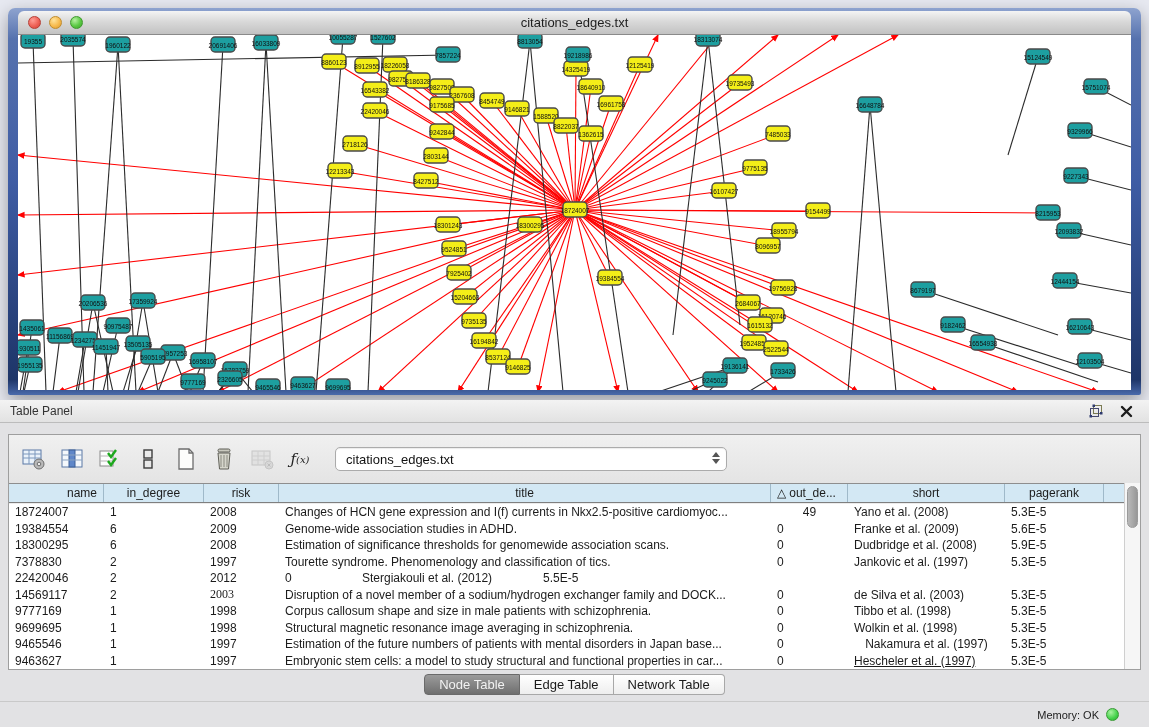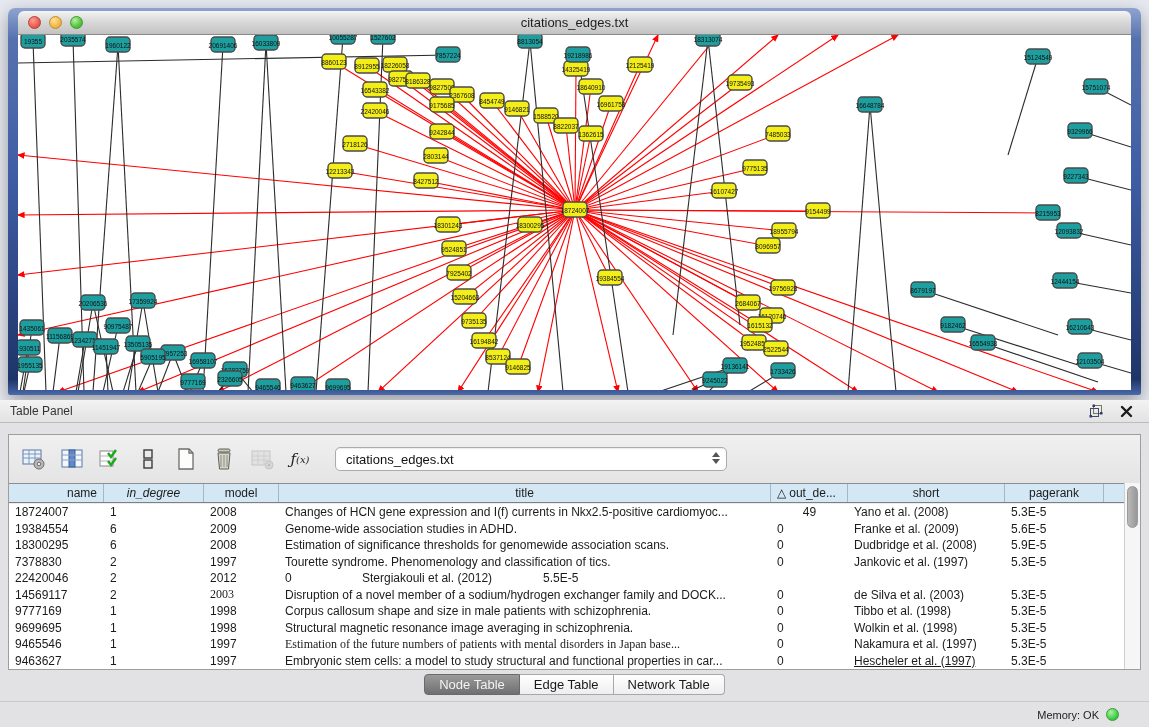--- a/index.html
+++ b/index.html
@@ -687,25 +687,25 @@
               <span class="up"></span>
               <span class="dn"></span>
             </span>
         </div>
       </div>
 
       <div class="grid-header">
           <div class="gh-cell" style="width: 95px; justify-content: flex-end;">
             <span>name</span>
           </div>
-          <div class="gh-cell" style="width: 100px; justify-content: center; font-style: italic;">
+          <div class="gh-cell" style="width: 100px; justify-content: center;">
             <span>in_degree</span>
           </div>
           <div class="gh-cell" style="width: 75px; justify-content: center;">
-            <span>model</span>
+            <span>risk</span>
           </div>
           <div class="gh-cell" style="width: 492px; justify-content: center;">
             <span>title</span>
           </div>
           <div class="gh-cell" style="width: 77px; justify-content: flex-start;">
             <span style="margin-right: 3px;">△ </span>
             <span>out_de...</span>
           </div>
           <div class="gh-cell" style="width: 157px; justify-content: center;">
             <span>short</span>
@@ -783,23 +783,23 @@
             <div class="g-cell" style="width: 75px;">1998</div>
             <div class="g-cell" style="width: 492px;">Structural magnetic resonance image averaging in schizophrenia.</div>
             <div class="g-cell" style="width: 77px;">0</div>
             <div class="g-cell" style="width: 157px;">Wolkin et al. (1998)</div>
             <div class="g-cell" style="width: 99px;">5.3E-5</div>
           </div>
           <div class="g-row">
             <div class="g-cell" style="width: 95px;">9465546</div>
             <div class="g-cell" style="width: 100px;">1</div>
             <div class="g-cell" style="width: 75px;">1997</div>
-            <div class="g-cell" style="width: 492px; font-family: Liberation Serif, serif;">Estimation of the future numbers of patients with mental disorders in Japan base...</div>
+            <div class="g-cell" style="width: 492px;">Estimation of the future numbers of patients with mental disorders in Japan base...</div>
             <div class="g-cell" style="width: 77px;">0</div>
-            <div class="g-cell" style="width: 157px;">Nakamura et al. (1997)</div>
+            <div class="g-cell" style="width: 157px; text-align: center;">Nakamura et al. (1997)</div>
             <div class="g-cell" style="width: 99px;">5.3E-5</div>
           </div>
           <div class="g-row">
             <div class="g-cell" style="width: 95px;">9463627</div>
             <div class="g-cell" style="width: 100px;">1</div>
             <div class="g-cell" style="width: 75px;">1997</div>
             <div class="g-cell" style="width: 492px;">Embryonic stem cells: a model to study structural and functional properties in car...</div>
             <div class="g-cell" style="width: 77px;">0</div>
             <div class="g-cell" style="width: 157px; text-decoration: underline;">Hescheler et al. (1997)</div>
             <div class="g-cell" style="width: 99px;">5.3E-5</div>

